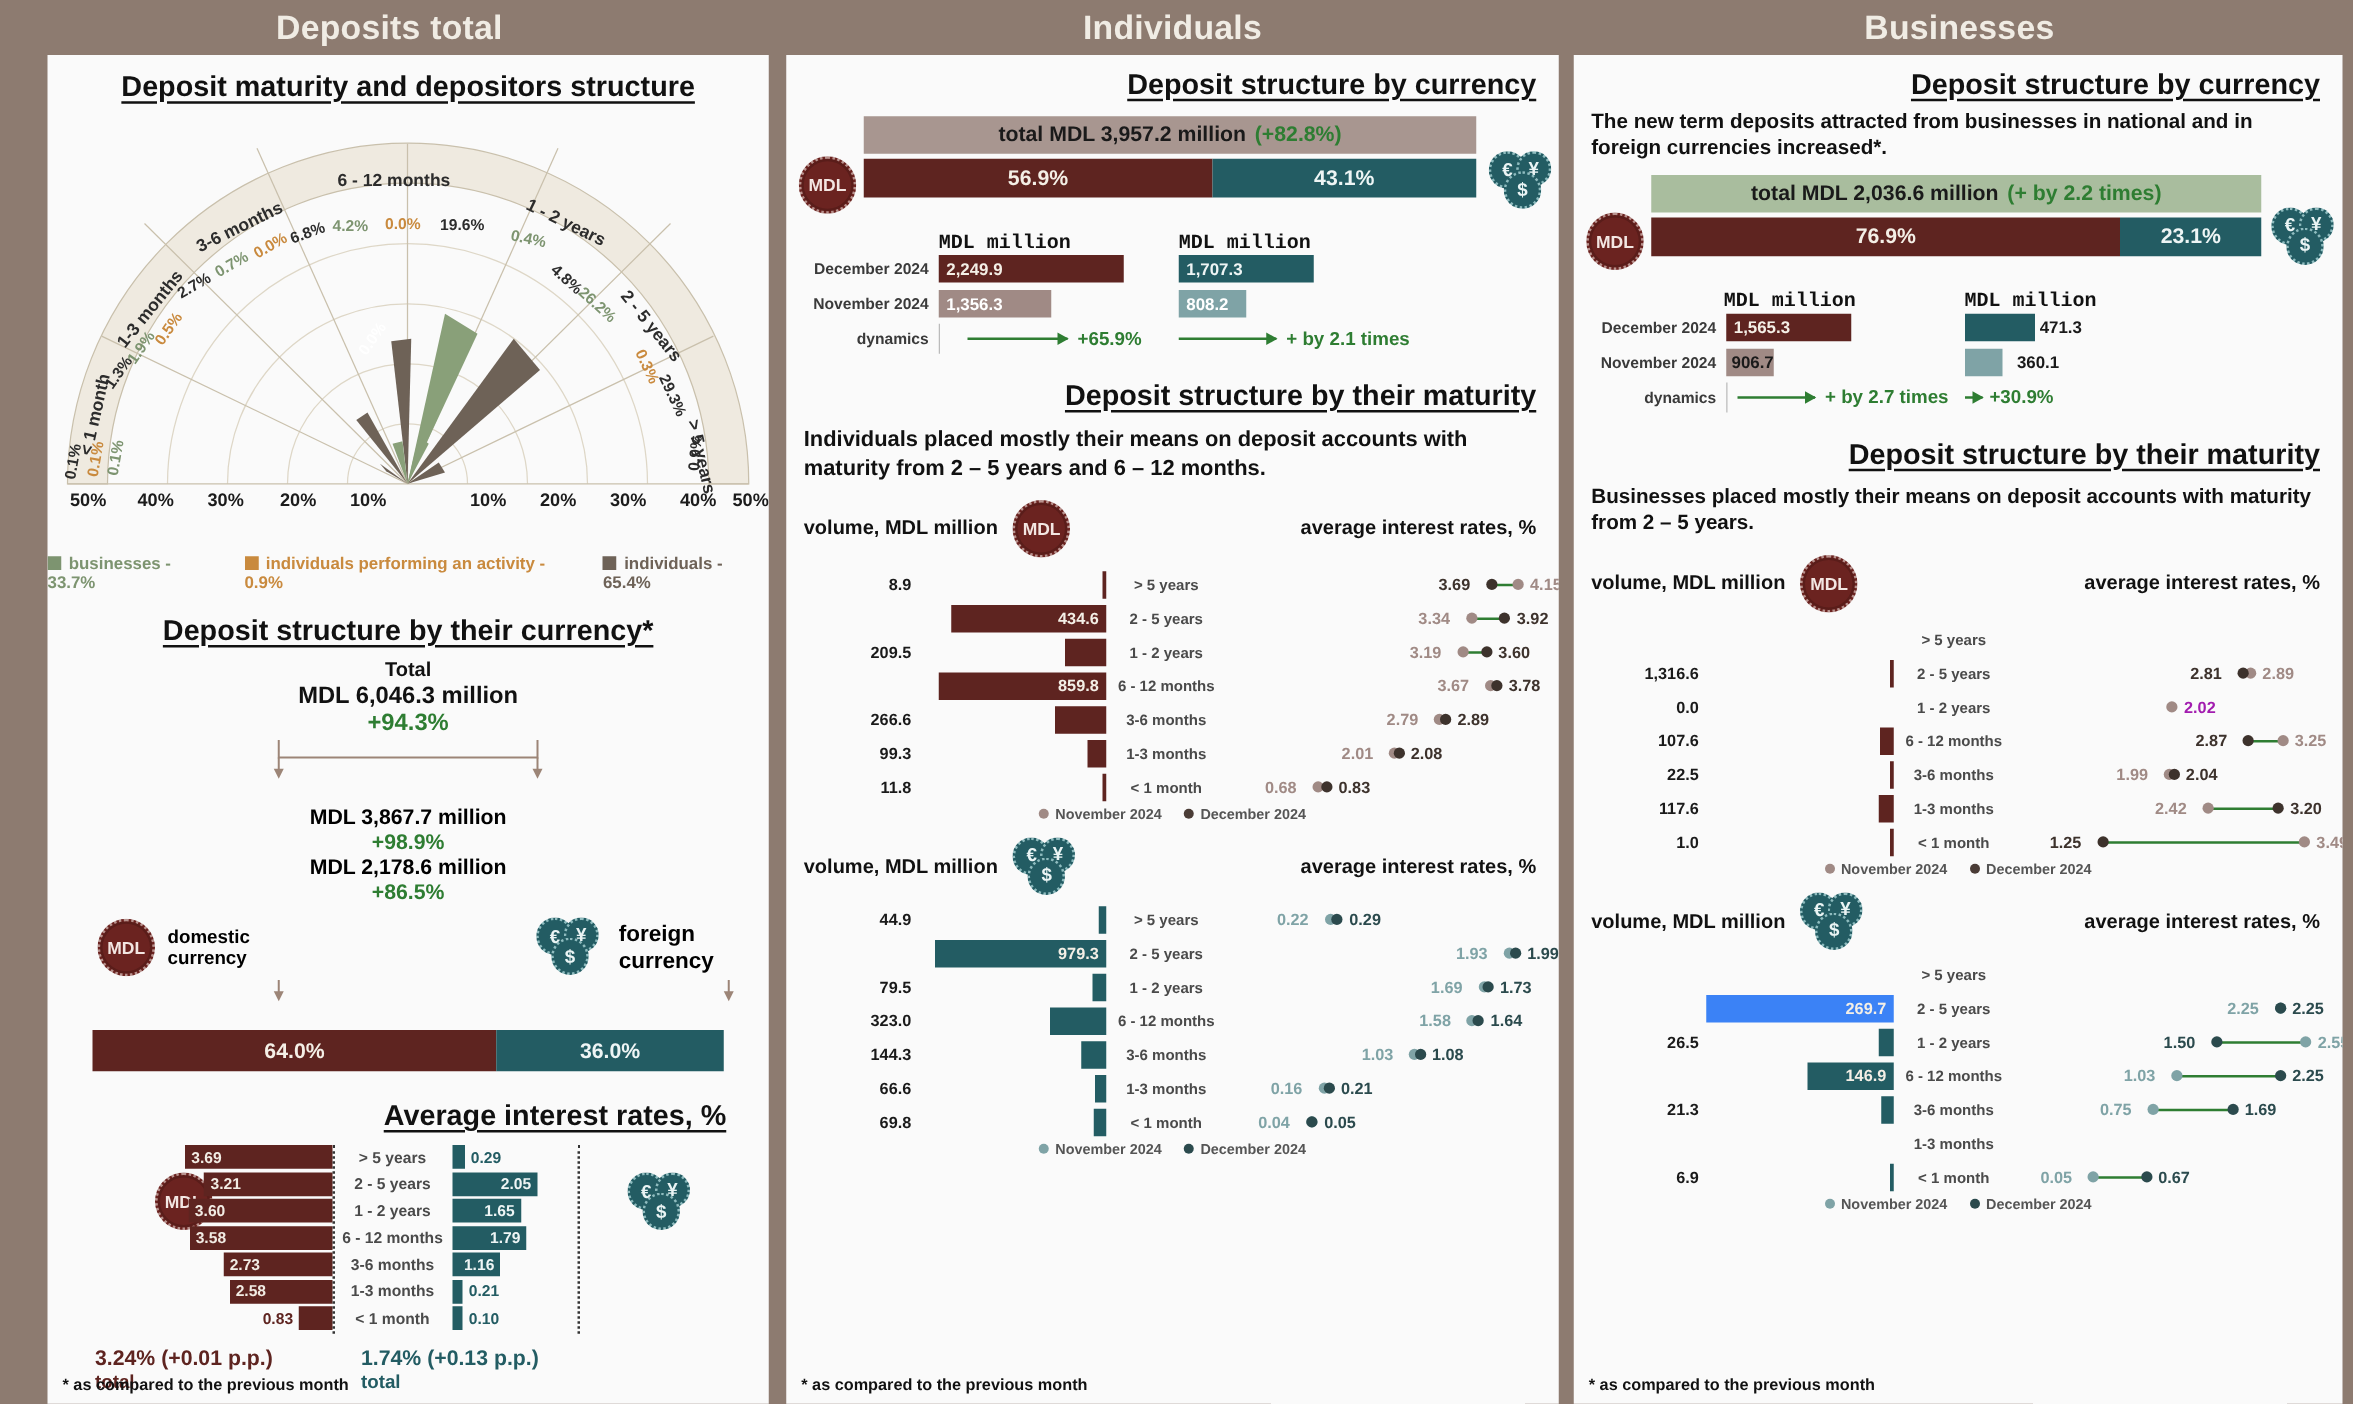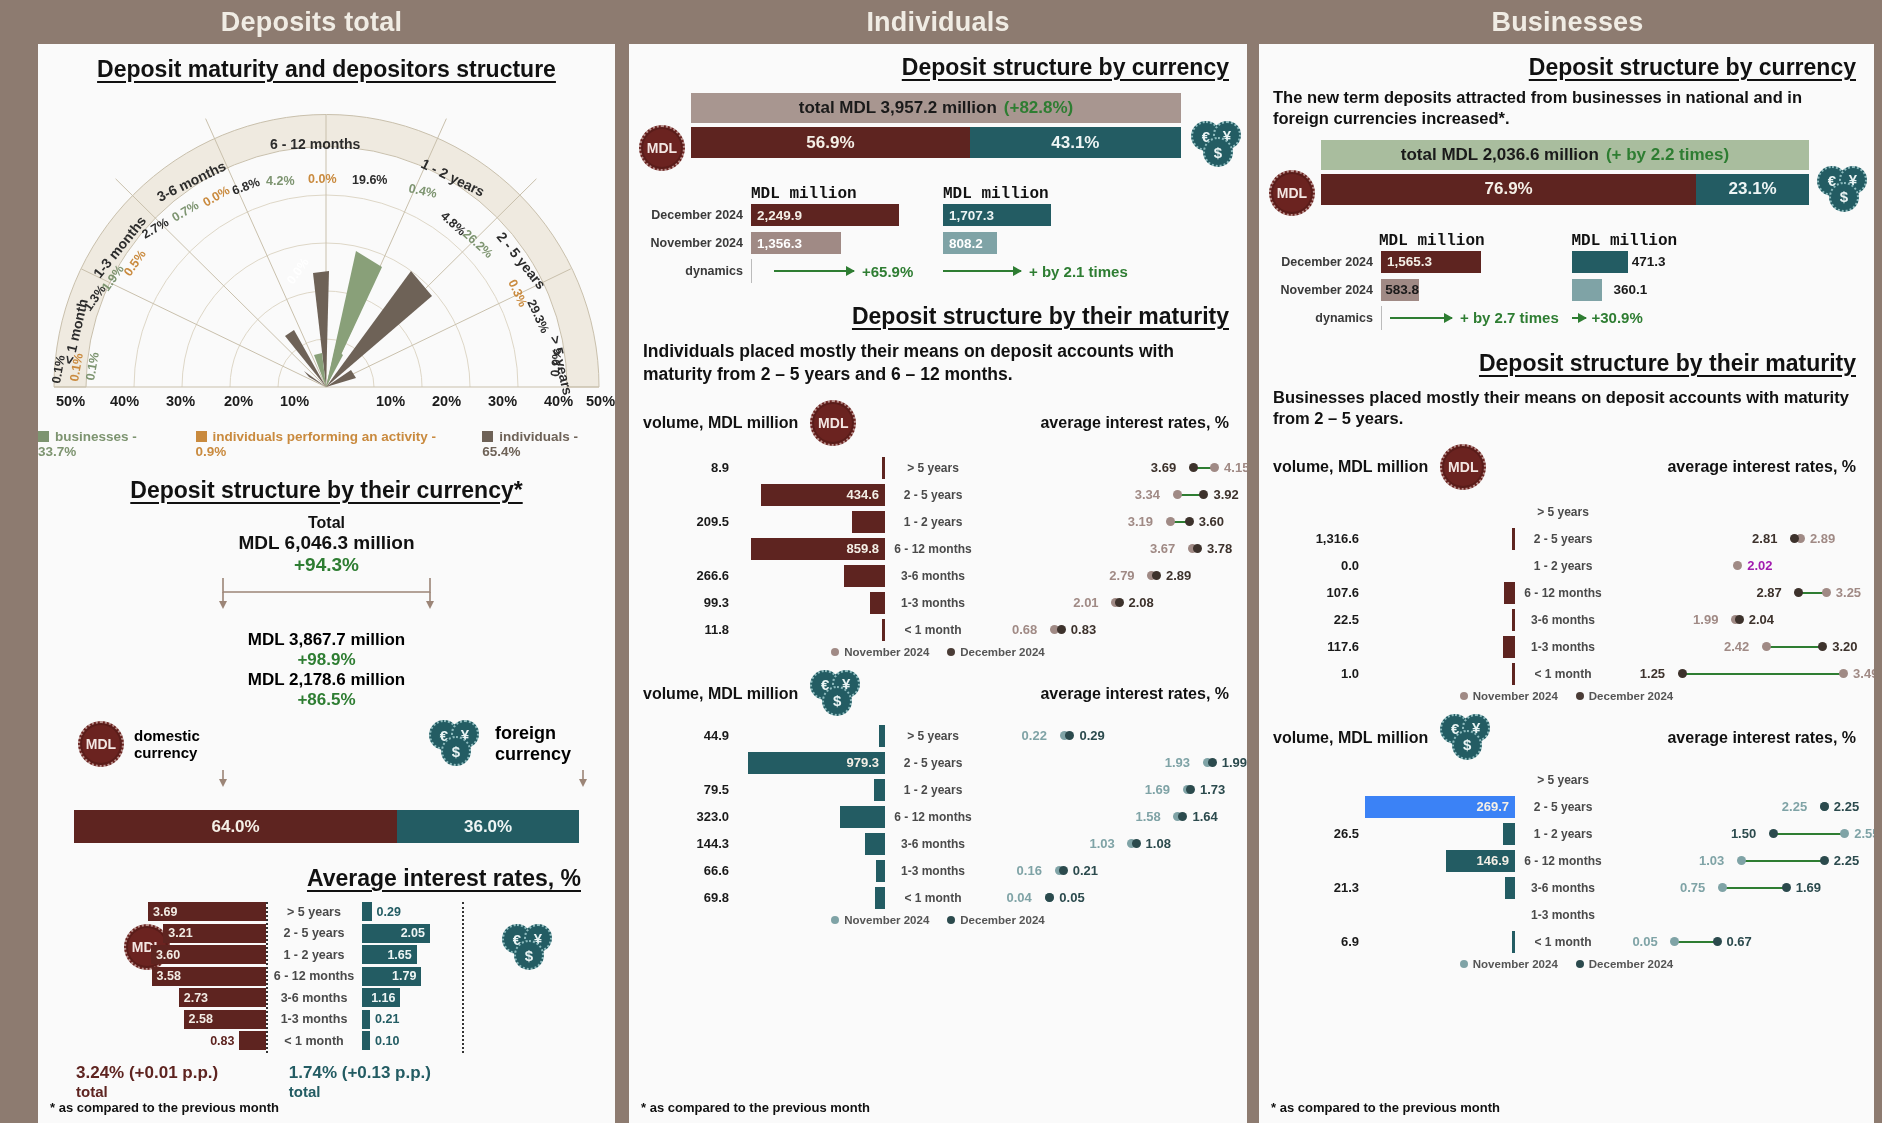--- a/index.html
+++ b/index.html
@@ -30,21 +30,21 @@
     text-decoration:underline; text-underline-offset:4px;
   }
   .center { text-align:center; }
 
   
   .polar-wrap { position:relative; width:577px; height:330px; margin-top:4px;}
   .axis-labels { position:absolute; bottom:2px; left:0; width:577px; height:22px; }
   .axis-labels span {
     position:absolute; font-size:14.5px; font-weight:bold; color:#1b1b1b;
   }
-  .legend { display:flex; justify-content:center; gap:22px; margin-top:12px; font-size:13.5px; font-weight:bold;}
+  .legend { display:flex; justify-content:center; gap:22px; margin-top:26px; font-size:13.5px; font-weight:bold;}
   .legend i { display:inline-block; width:11px; height:11px; margin-right:6px; vertical-align:-1px;}
   .lg-bus { color:#7d9470; }
   .lg-act { color:#c98a3e; }
   .lg-ind { color:#6e6257; }
 
   
   .flow { margin-top:10px; position:relative; }
   .flow .tot { font-size:16px; font-weight:bold; color:#111; }
   .flow .amt { font-size:19px; font-weight:bold; color:#111; }
   .grn { color:#2e7d32; font-weight:bold; }
@@ -720,21 +720,21 @@
       <div style="display:flex;padding:0 14px;gap:10px;">
         <div style="flex:1;">
           <div class="mini" style="padding-left:106px;">MDL million</div>
           <div class="mrow">
               <div class="mlbl">December 2024</div>
             <div class="mbar mb-dec-a" style="width:100px;">1,565.3</div>
             </div>
           <div class="mrow">
               <div class="mlbl">November 2024</div>
             <div class="mbar mb-nov-a" style="width:38px;justify-content:flex-end;padding-right:0;padding-left:0;overflow:visible;">
-              <span style="color:#1a1a1a;margin-left:42px;white-space:nowrap;">583.8</span>
+              <span style="color:#1a1a1a;margin-left:42px;white-space:nowrap;">906.7</span>
             </div>
             </div>
           <div class="mrow">
               <div class="mlbl">dynamics</div>
             <div style="border-left:1px solid #bbb;height:24px;padding-left:8px;display:flex;align-items:center;">
               <span class="arrowline" style="width:62px;"></span>
               <span class="dyn" style="margin-left:8px;">+ by 2.7 times</span>
             </div>
             </div>
         </div>

